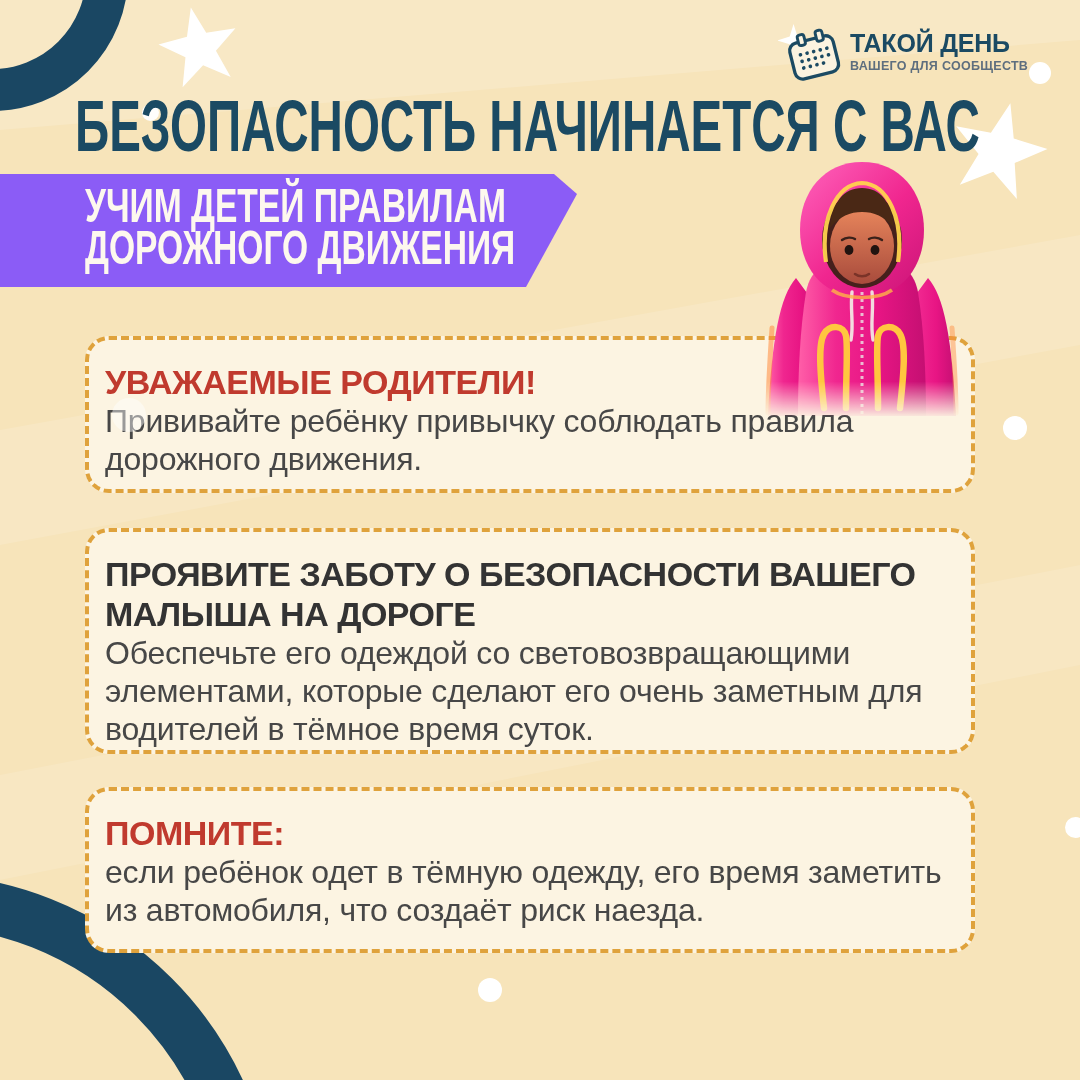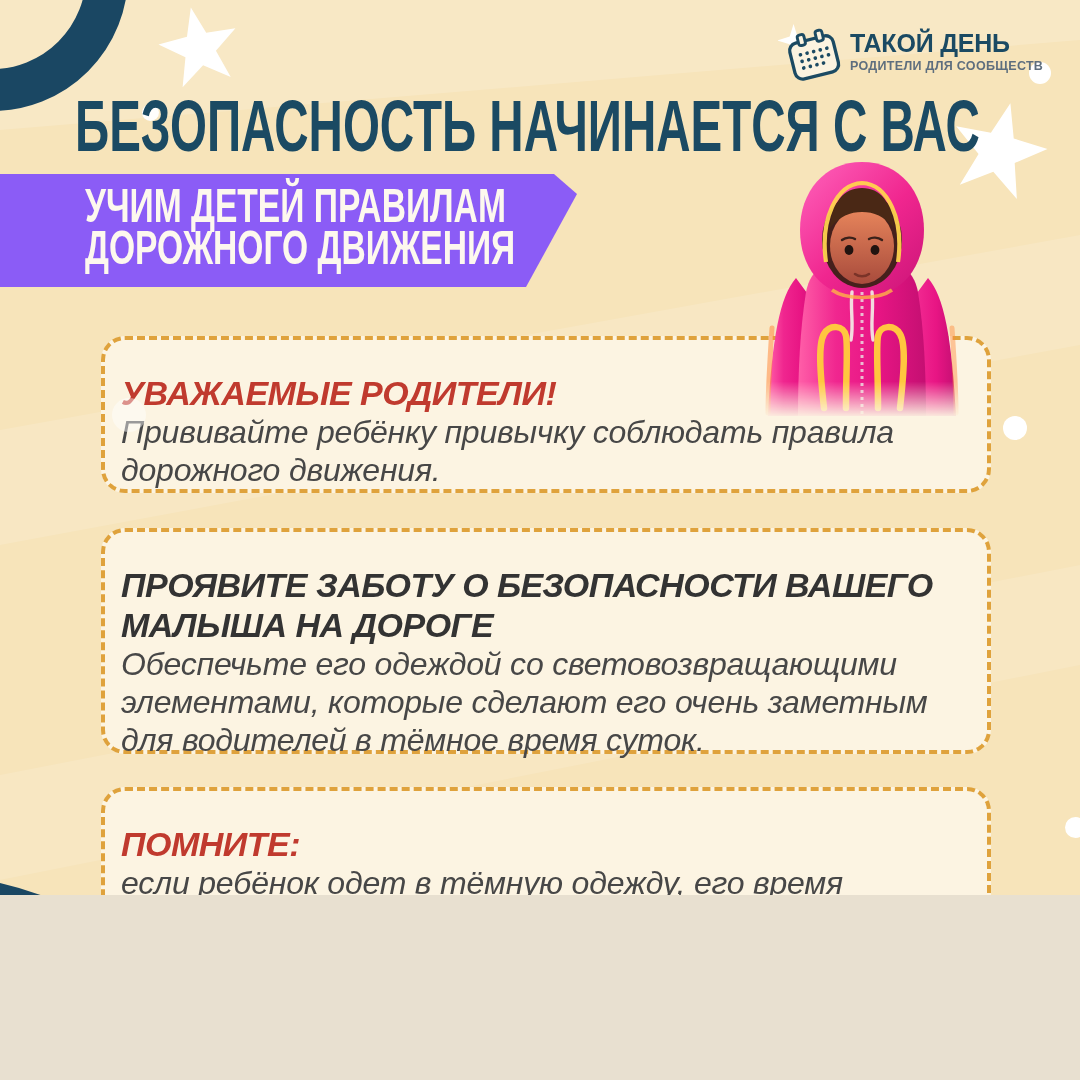--- a/index.html
+++ b/index.html
@@ -1,17 +1,17 @@
 <!DOCTYPE html>
 <html><head>
 <meta charset="utf-8">
 <style>
   html,body{margin:0;padding:0;background:#e8e0d0;}
   .canvas{
-    position:relative;width:1080px;height:895px;overflow:hidden;
+    position:relative;width:1080px;height:1080px;overflow:hidden;
     background:#F7E4BA;
     font-family:"Liberation Sans",sans-serif;
   }
   
   .bg-svg{position:absolute;left:0;top:0;z-index:1;}
   .dot{position:absolute;background:#ffffff;border-radius:50%;z-index:2;}
   .dot-1{left:1029px;top:62px;width:22px;height:22px;}
   .dot-2{left:142px;top:104px;width:17px;height:17px;opacity:.95;}
   .dot-3{left:1003px;top:416px;width:24px;height:24px;}
   .dot-4{left:478px;top:978px;width:24px;height:24px;}
@@ -32,24 +32,23 @@
   
   .ribbon{
     position:absolute;left:0;top:174px;width:580px;height:113px;z-index:4;
     background:#8b5cf6;
     clip-path:polygon(0 0,554px 0,577px 20px,526px 113px,0 113px);
   }
   .ribbon-text{position:absolute;left:85px;top:11px;color:#FDF8EE;font-weight:bold;font-size:48px;line-height:42px;white-space:nowrap;}
   .ribbon-text .condensed{transform:scaleX(.70);}
   
   .card{
-    position:absolute;left:101px;width:890px;z-index:3;box-sizing:border-box;
+    position:absolute;left:85px;width:890px;z-index:3;box-sizing:border-box;
     background:#FCF4E2;border:4px dashed #DFA23C;border-radius:24px;
-    padding:33px 16px 0 16px;
-    font-style:italic;
+    padding:22px 16px 0 16px;
   }
   .card-1{top:336px;height:157px;}
   .card-2{top:528px;height:226px;}
   .card-3{top:787px;height:166px;}
   .card-heading{font-weight:bold;font-size:34px;line-height:40px;letter-spacing:-.5px;margin:0;}
   .card-body{color:#474747;font-size:32px;line-height:38px;letter-spacing:-.2px;margin:0 0 0 0;max-width:848px;}
   
   .child{position:absolute;left:758px;top:158px;width:208px;height:260px;z-index:5;}
 </style>
 </head>
@@ -101,21 +100,21 @@
             <circle cx="52" cy="38" r="1.9"></circle>
           <circle cx="24" cy="45" r="1.9"></circle>
             <circle cx="31" cy="45" r="1.9"></circle>
             <circle cx="38" cy="45" r="1.9"></circle>
             <circle cx="45" cy="45" r="1.9"></circle>
         </g>
       </g>
     </svg>
     <div class="brand-text">
       <div class="brand-name">ТАКОЙ ДЕНЬ</div>
-      <div class="brand-tagline">РОДИТЕЛИ ДЛЯ СООБЩЕСТВ</div>
+      <div class="brand-tagline">ВАШЕГО ДЛЯ СООБЩЕСТВ</div>
     </div>
   </div>
 
   <h1 class="main-title"><span class="condensed">БЕЗОПАСНОСТЬ НАЧИНАЕТСЯ С ВАС</span></h1>
 
   <div class="ribbon">
     <div class="ribbon-text">
       <div><span class="condensed">УЧИМ ДЕТЕЙ ПРАВИЛАМ</span></div>
       <div><span class="condensed">ДОРОЖНОГО ДВИЖЕНИЯ</span></div>
     </div>

